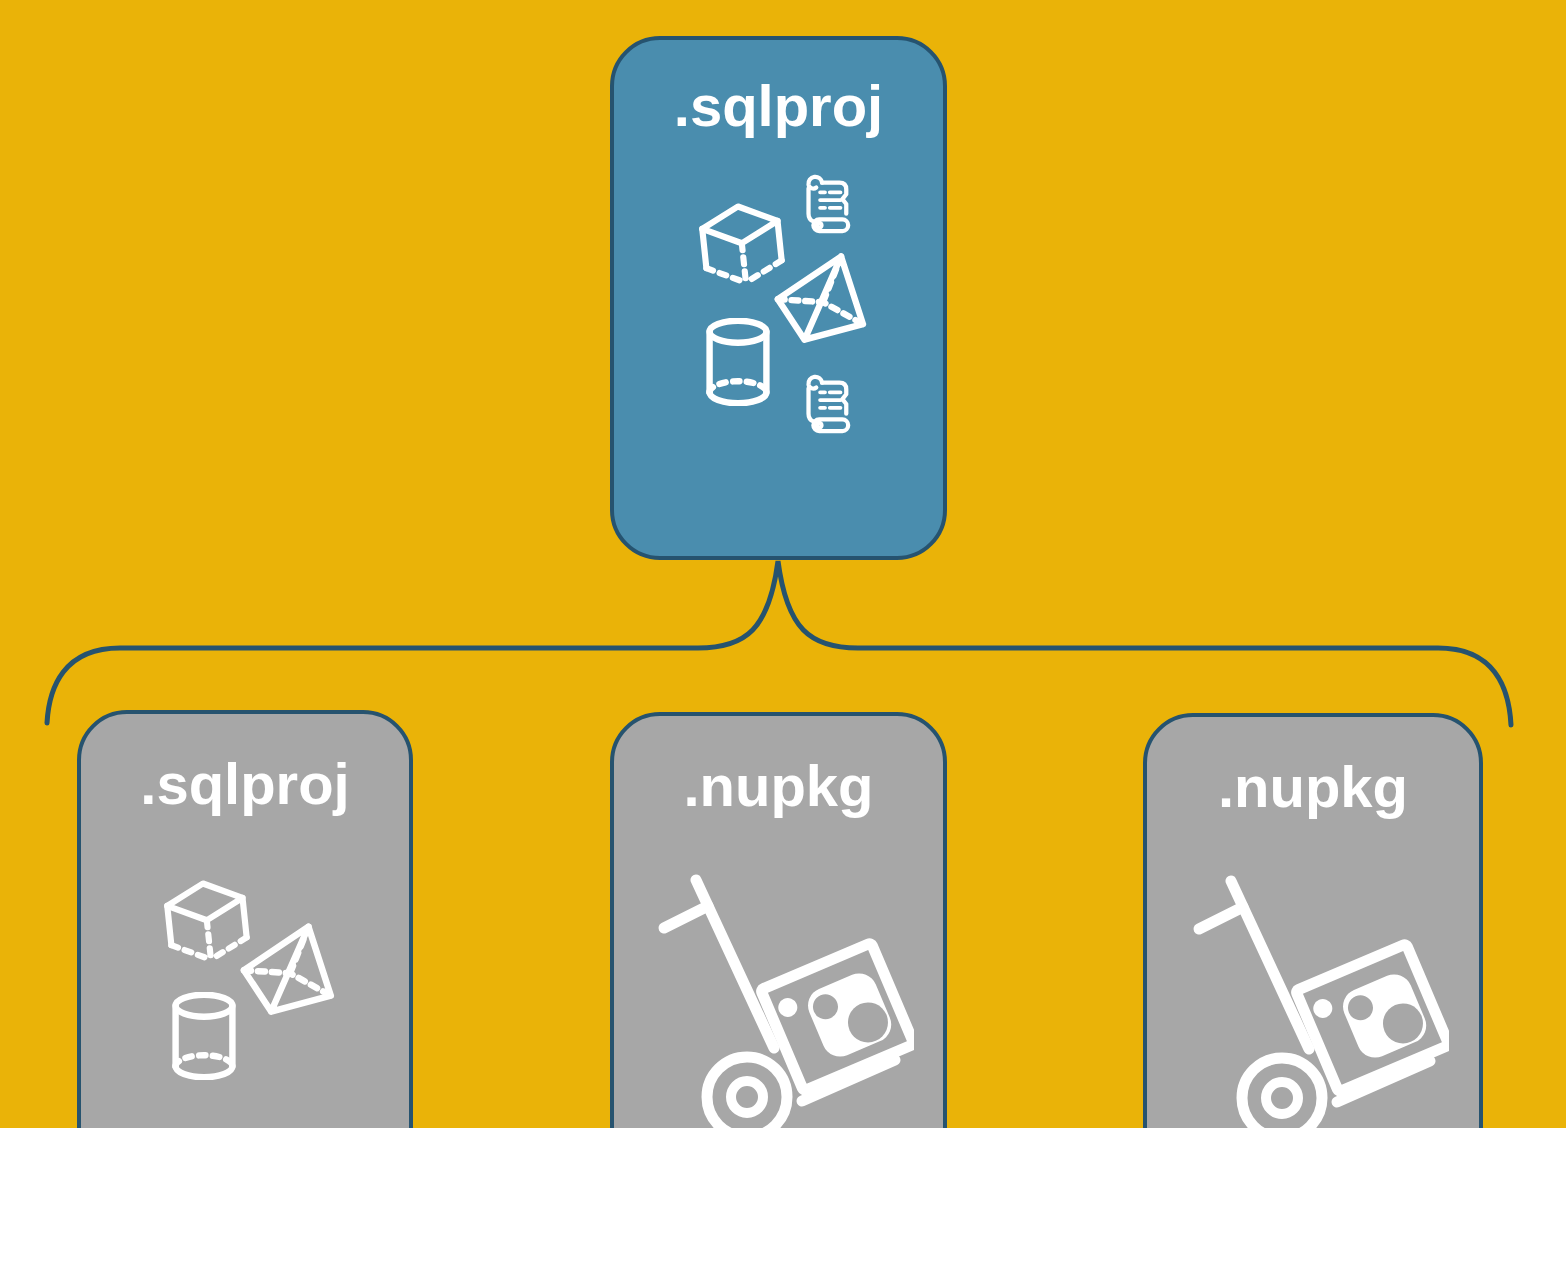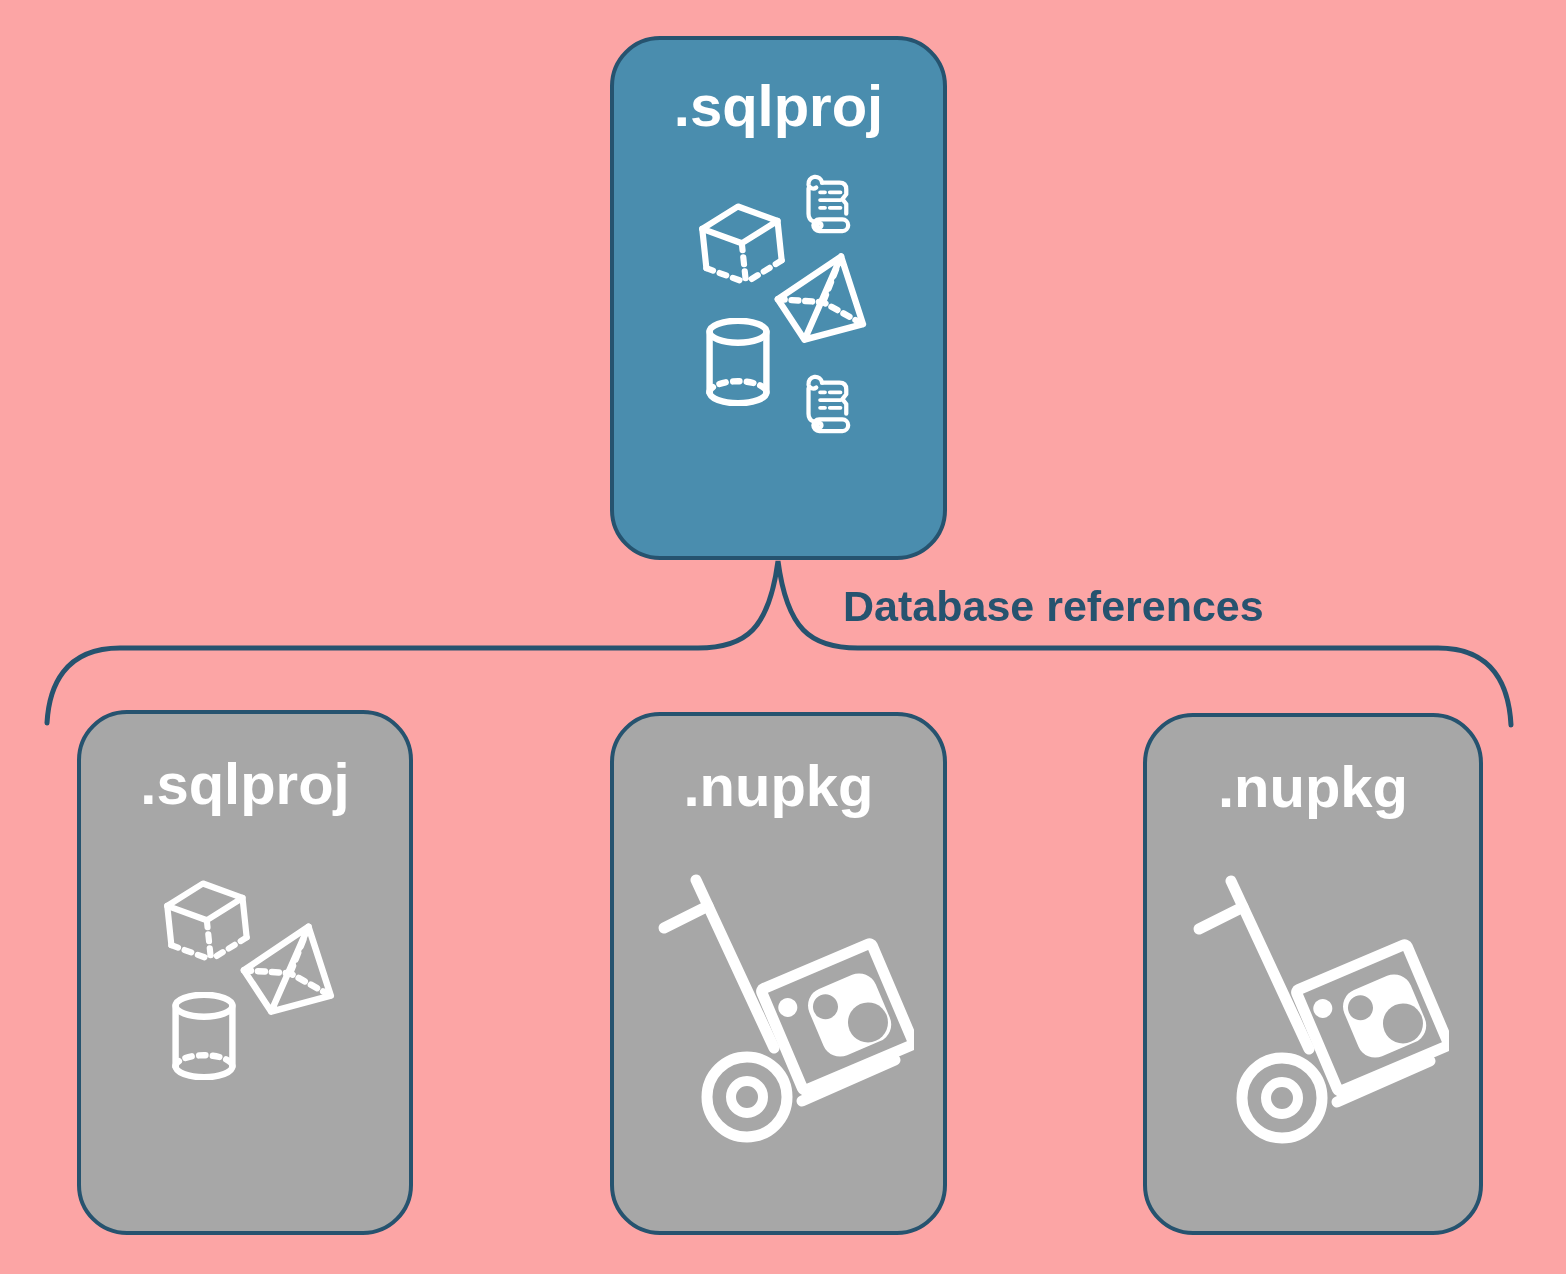--- a/index.html
+++ b/index.html
@@ -1,19 +1,19 @@
 <!DOCTYPE html>
 <html style="--accent-fill: #4A8DAE; --neutral-fill: #A7A7A7; --outline: #26536F; --icon: #FFFFFF; --background: #FFFFFF;"><head>
 <meta charset="utf-8">
 <style>
   html,body{margin:0;padding:0;background:#ffffff;}
   .canvas{
     position:relative;
-    width:1566px;height:1274px;
-    background:#fca5a5;
+    width:1566px;height:1128px;
+    background:#eab308;
     font-family:"Liberation Sans", sans-serif;
     overflow:hidden;
   }
   .card{
     position:absolute;
     border:4px solid var(--outline,#26536F);
     border-radius:50px;
     box-sizing:border-box;
   }
   .card.root{ background:var(--accent-fill,#4A8DAE); }
@@ -104,21 +104,20 @@
         </g>
       </svg>
     </span>
   </div>
 
   <svg class="brace" viewBox="0 0 1510 200">
     <path d="M 17 178 C 19 142 34 103 90 103 L 668 103 C 716 103 739 84 748 16
              C 757 84 780 103 828 103 L 1408 103 C 1464 103 1479 142 1481 180" fill="none" stroke="var(--outline,#26536F)" stroke-width="5" stroke-linecap="round"></path>
   </svg>
 
-  <div class="connector-label">Database references</div>
 
   <div class="card child" style="left:77px;top:710px;width:336px;height:525px;">
     <span class="card-title" style="margin-top:40px;">.sqlproj</span>
 
     <span class="icon" style="left:82px;top:163px;width:88px;height:90px;transform:rotate(-6deg);">
       <svg viewBox="0 0 100 100">
         <g class="wire" stroke-width="7" stroke-linejoin="round" stroke-linecap="round">
           <path d="M50 6 L93 27 L50 48 L7 27 Z"></path>
           <path d="M7 27 V72 M93 27 V72"></path>
           <path d="M7 72 L50 93 M93 72 L50 93 M50 48 V93" stroke-dasharray="8 8"></path>

